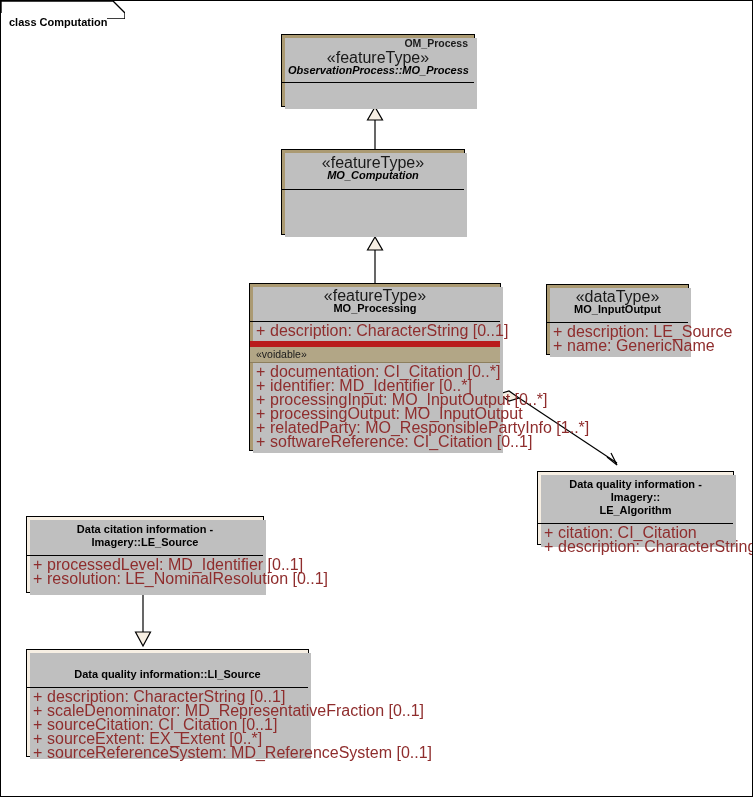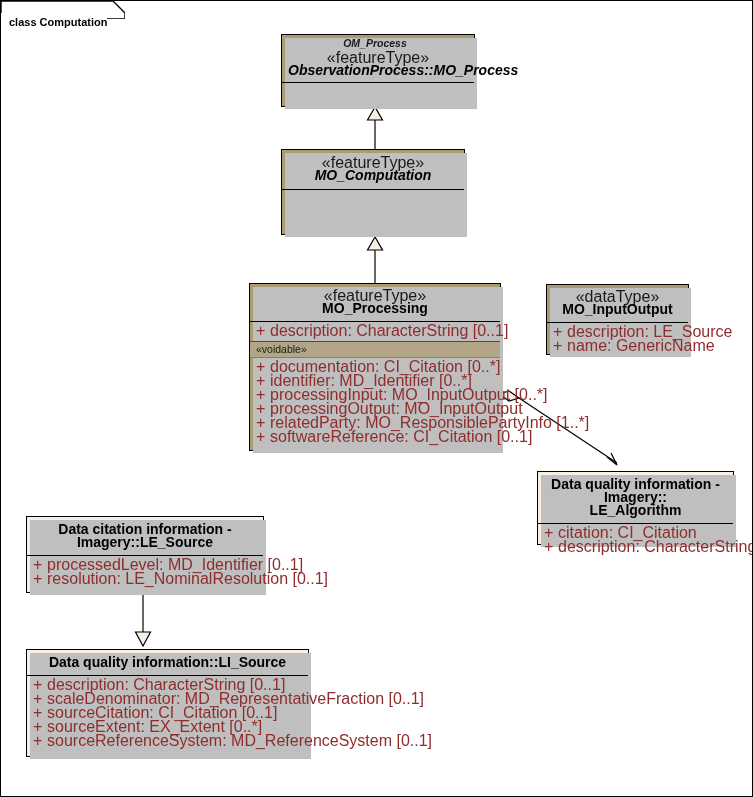--- a/index.html
+++ b/index.html
@@ -72,31 +72,30 @@
     text-align: center;
     line-height: 13px;
   }
   .chead .stereo {
     display: block;
     font-size: 16px;
     color: #1a1a1a;
   }
   .chead .cname {
     display: block;
-    font-size: 14px;
+    font-size: 11px;
     font-weight: bold;
     color: #000000;
   }
   .chead .cname.italic { font-style: italic; }
 
   .toprt {
     display: block;
-    text-align: center;
+    text-align: right;
     font-size: 10.5px;
-    font-style: italic;
     font-weight: bold;
     color: #1a1a1a;
     padding: 2px 6px 0 0;
     line-height: 12px;
   }
 
   .divider { border-top: 1px solid #000000; }
 
   .compart {
     box-sizing: border-box;
@@ -115,21 +114,21 @@
     width: 14px;
     color: #8f2d2d;
   }
   .voidable-row {
     box-sizing: border-box;
     background: #b2a686;
     font-size: 10.5px;
     line-height: 15px;
     color: #1a1a1a;
     padding-left: 6px;
-    border-top: 1px solid #b91c1c;
+    border-top: 6px solid #b91c1c;
     border-bottom: 1px solid #8d7f5e;
   }
   .empty-compart { }
 
   
   .conn {
     position: absolute;
     z-index: 2;
     overflow: visible;
   }
@@ -276,21 +275,21 @@
       <span class="attr">
         <span class="plus">+</span><span>processedLevel:  MD_Identifier [0..1]</span>
       </span>
       <span class="attr">
         <span class="plus">+</span><span>resolution:  LE_NominalResolution [0..1]</span>
       </span>
     </div>
   </div>
 
   <div class="cbox cream shadow" style="left:25px; top:648px; width:283px; height:108px;">
-    <div class="chead" style="padding-top:6px; padding-bottom:6px;">
+    <div class="chead" style="padding-top:6px; padding-bottom:6px;margin-top:12px;">
       <span class="cname">Data quality information::LI_Source</span>
     </div>
     <div class="divider"></div>
     <div class="compart">
       <span class="attr">
         <span class="plus">+</span><span>description:  CharacterString [0..1]</span>
       </span>
       <span class="attr">
         <span class="plus">+</span><span>scaleDenominator:  MD_RepresentativeFraction [0..1]</span>
       </span>

